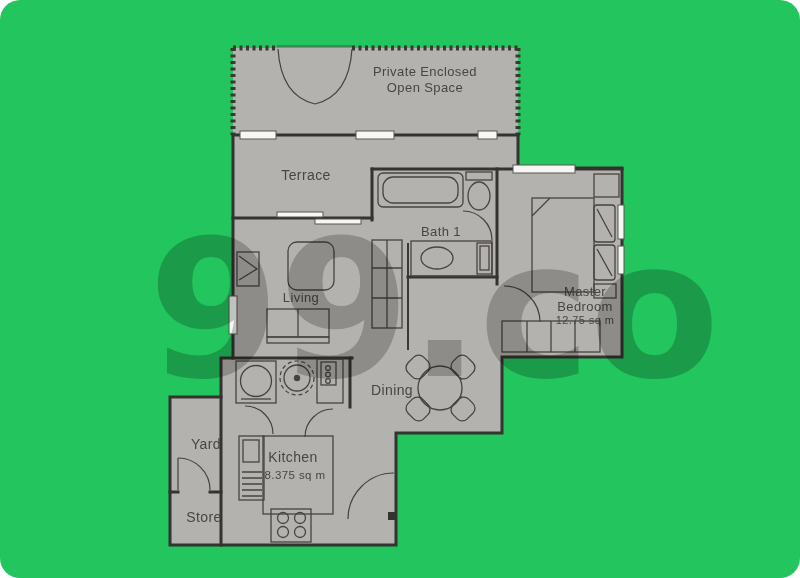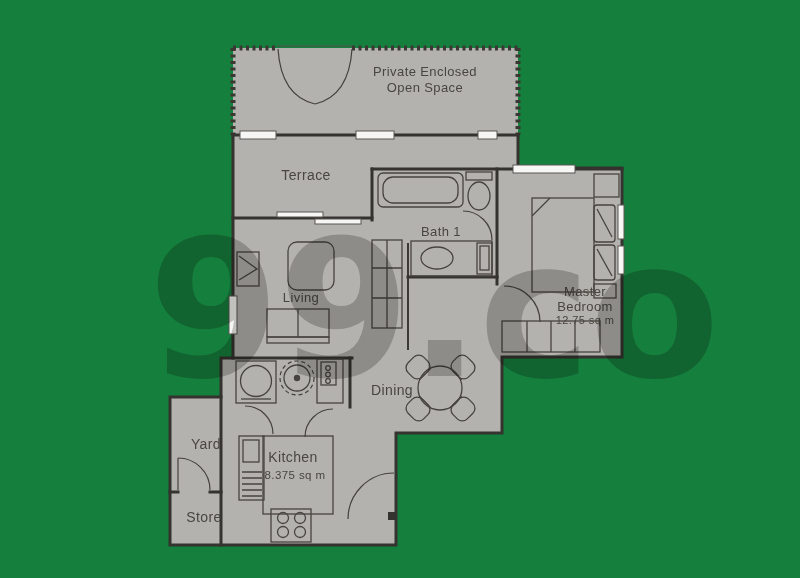--- a/index.html
+++ b/index.html
@@ -1,16 +1,16 @@
 <!DOCTYPE html>
 <html><head>
 <meta charset="utf-8">
 <style>
   html,body{margin:0;padding:0;background:#ffffff;}
-  .page{position:relative;width:800px;height:578px;background:#15803d;overflow:hidden;}
+  .page{position:relative;width:800px;height:578px;background:#22c55e;overflow:hidden;border-radius:20px;}
   svg{position:absolute;left:0;top:0;}
   svg text{font-family:"Liberation Sans","DejaVu Sans",sans-serif;fill:#494641;letter-spacing:0.4px;}
   .lbl-lg{font-size:14px;}
   .lbl-md{font-size:13px;}
   .lbl-sm{font-size:11.5px;}
   .lbl-xs{font-size:11px;}
   .wm{font-family:"DejaVu Sans",sans-serif;font-weight:bold;font-size:190px;opacity:0.30;mix-blend-mode:multiply;letter-spacing:-2px;}
   .wall{stroke:#35332f;stroke-width:3;fill:none;stroke-linecap:square;}
   .wall2{stroke:#3c3935;stroke-width:2;fill:none;}
   .dash{stroke:#3b3833;stroke-width:5;fill:none;stroke-dasharray:3 3.5;}

